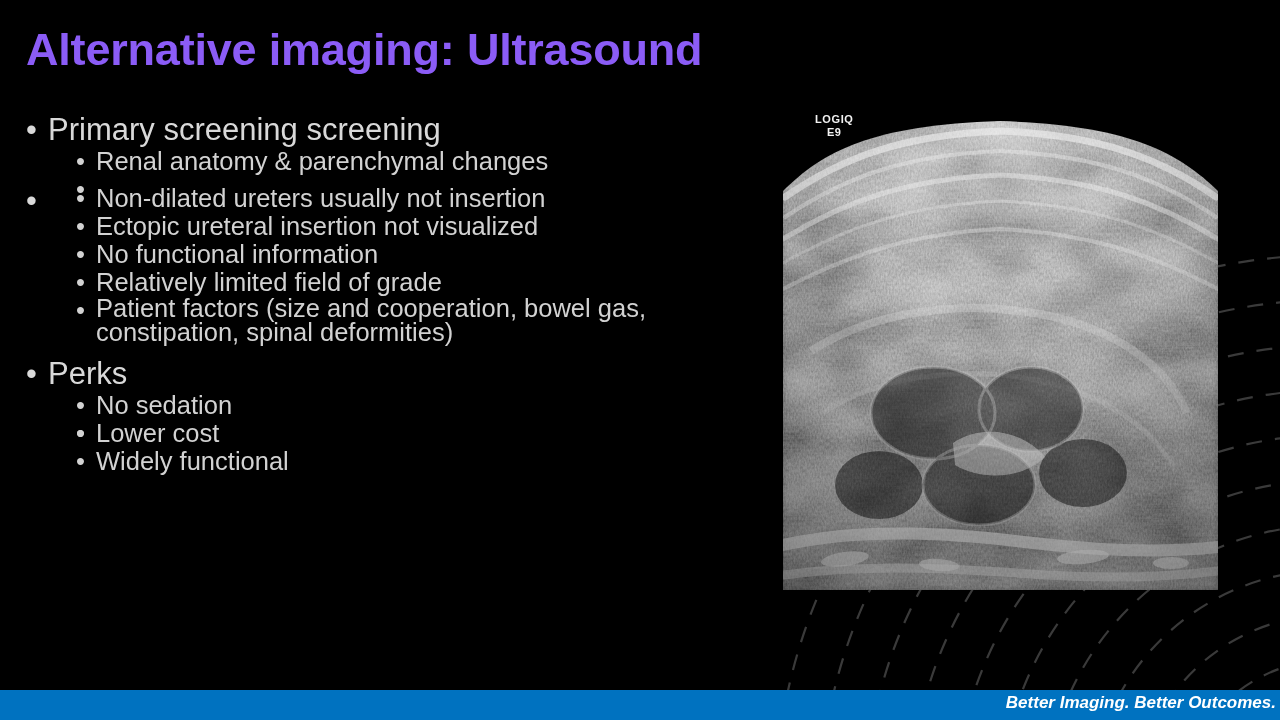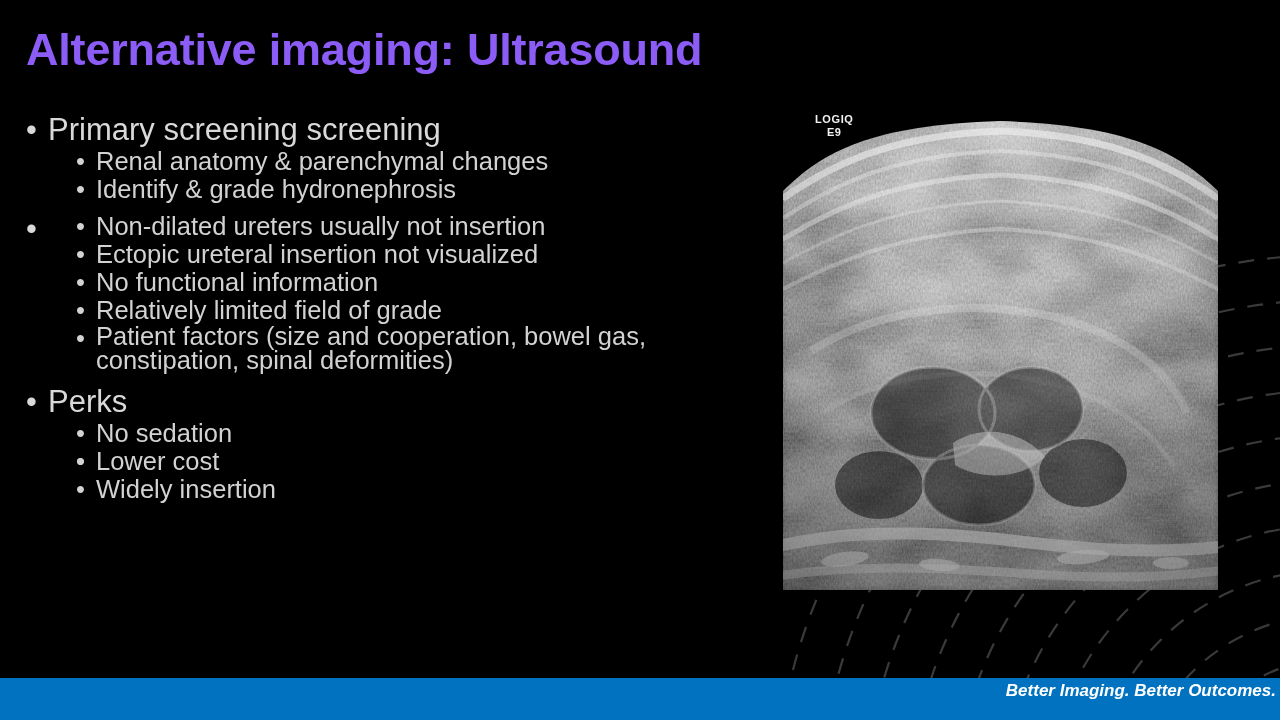--- a/index.html
+++ b/index.html
@@ -98,21 +98,21 @@
     text-align:center;
     line-height:1.15;
     z-index:5;
     white-space:pre-line;
   }
 
   
   #footer {
     position:absolute;
     left:0; bottom:0;
-    width:1280px; height:42px;
+    width:1280px; height:30px;
     background:#0072C0;
   }
   #footer-text {
     position:absolute;
     right:4px; top:3px;
     font-size:17px;
     font-style:italic;
     font-weight:bold;
     color:#FFFFFF;
     white-space:nowrap;
@@ -147,21 +147,20 @@
         <span class="bul">•</span>
         <span>Primary screening screening</span>
       </div>
       <div class="l2wrap">
         <div class="l2">
           <span class="bul">•</span>
           <span>Renal anatomy &amp; parenchymal changes</span>
         </div>
         <div class="l2">
           <span class="bul">•</span>
-          <span>Identify &amp; grade hydronephrosis</span>
         </div>
       </div>
     </div>
 
     <div class="grp gap-consid">
       <div class="l1">
         <span class="bul">•</span>
       </div>
       <div class="l2wrap">
         <div class="l2">
@@ -199,21 +198,21 @@
         </div>
         <div class="l2">
           <span class="bul">•</span>
         </div>
         <div class="l2">
           <span class="bul">•</span>
           <span>Lower cost</span>
         </div>
         <div class="l2">
           <span class="bul">•</span>
-          <span>Widely insertion</span>
+          <span>Widely functional</span>
         </div>
       </div>
     </div>
   </div>
 
   <div id="us">
     <svg width="435" height="477" viewBox="0 0 435 477" aria-hidden="true">
       <defs>
 
         <filter id="spk" x="0" y="0" width="100%" height="100%">

